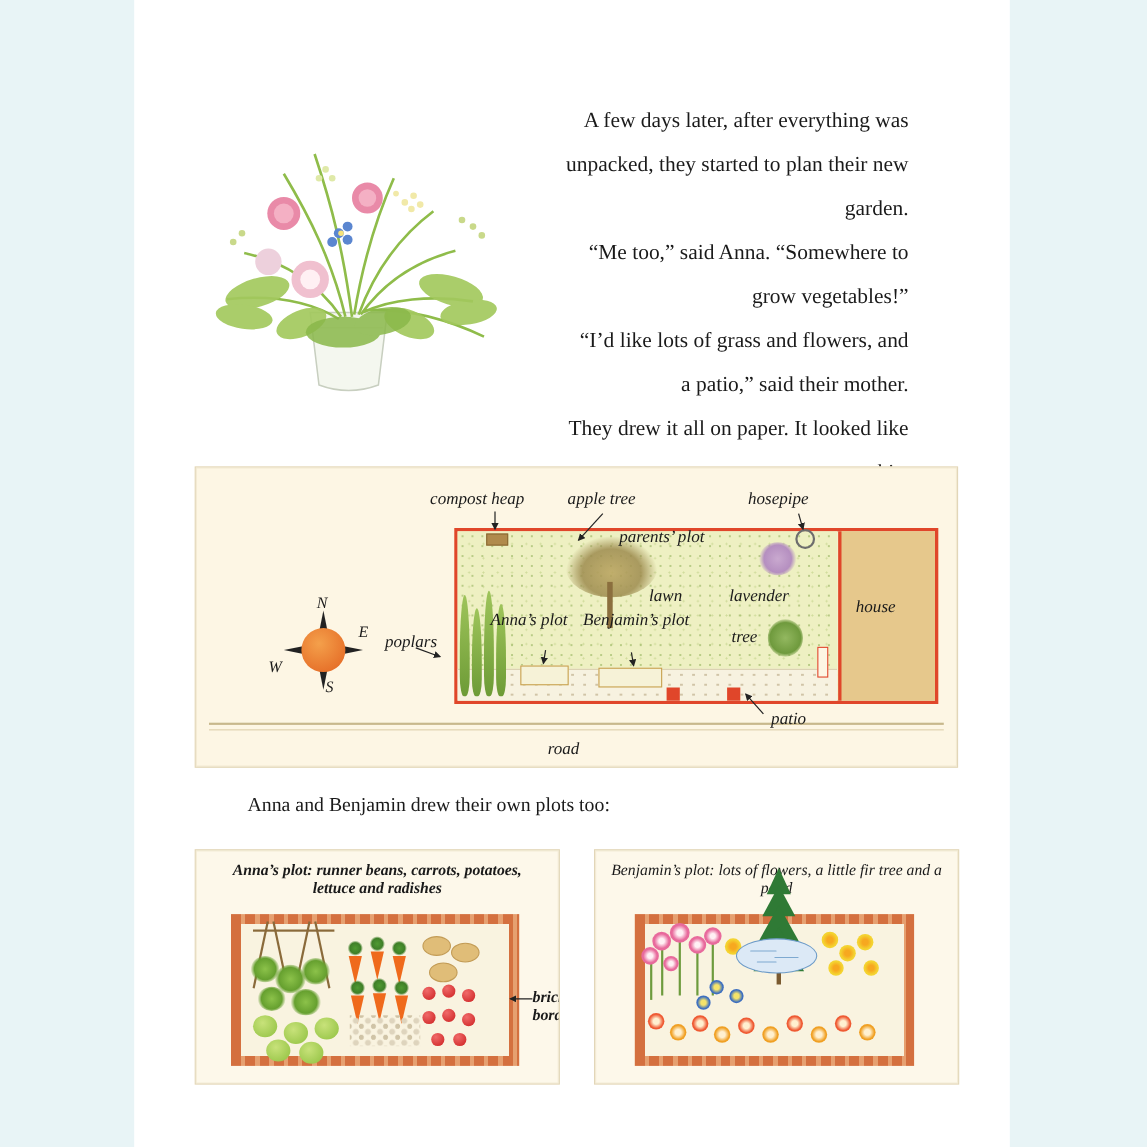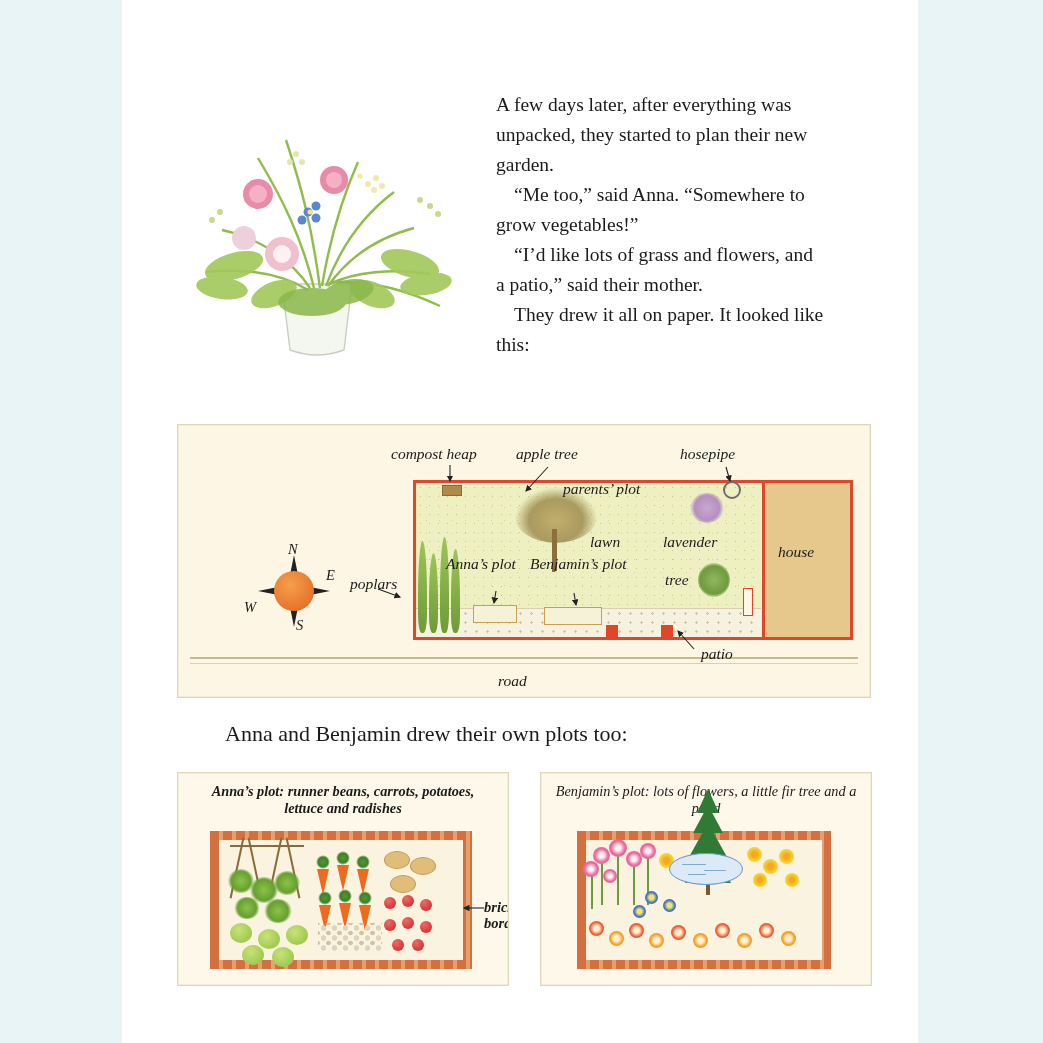--- a/index.html
+++ b/index.html
@@ -38,22 +38,23 @@
     width: 330px;
     height: 285px;
   }
 
   .text-col {
     position: absolute;
     left: 374px;
     top: 12px;
     width: 330px;
     font-size: 19.5px;
-    line-height: 30px;
+    line-height: 40px;
     color: #1a1a1a;
+    text-align: right;
   }
   .text-col p {
     margin: 0;
   }
   .text-col p.ind {
     text-indent: 18px;
   }
 
   
   .plan {
@@ -237,21 +238,21 @@
     stroke: #222;
     stroke-width: 1.1;
     fill: none;
   }
 
   
   .caption-mid {
     position: absolute;
     left: 103px;
     top: 721px;
-    font-size: 22px;
+    font-size: 18px;
     color: #1a1a1a;
   }
 
   
   .sub {
     position: absolute;
     top: 772px;
     height: 212px;
     background: #fdf8ea;
     border: 1px solid #e2d6b8;

